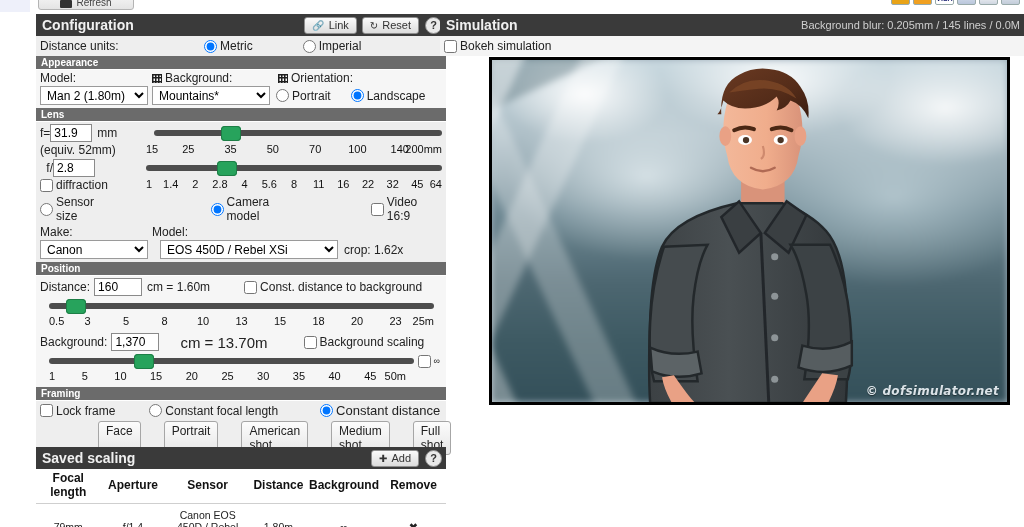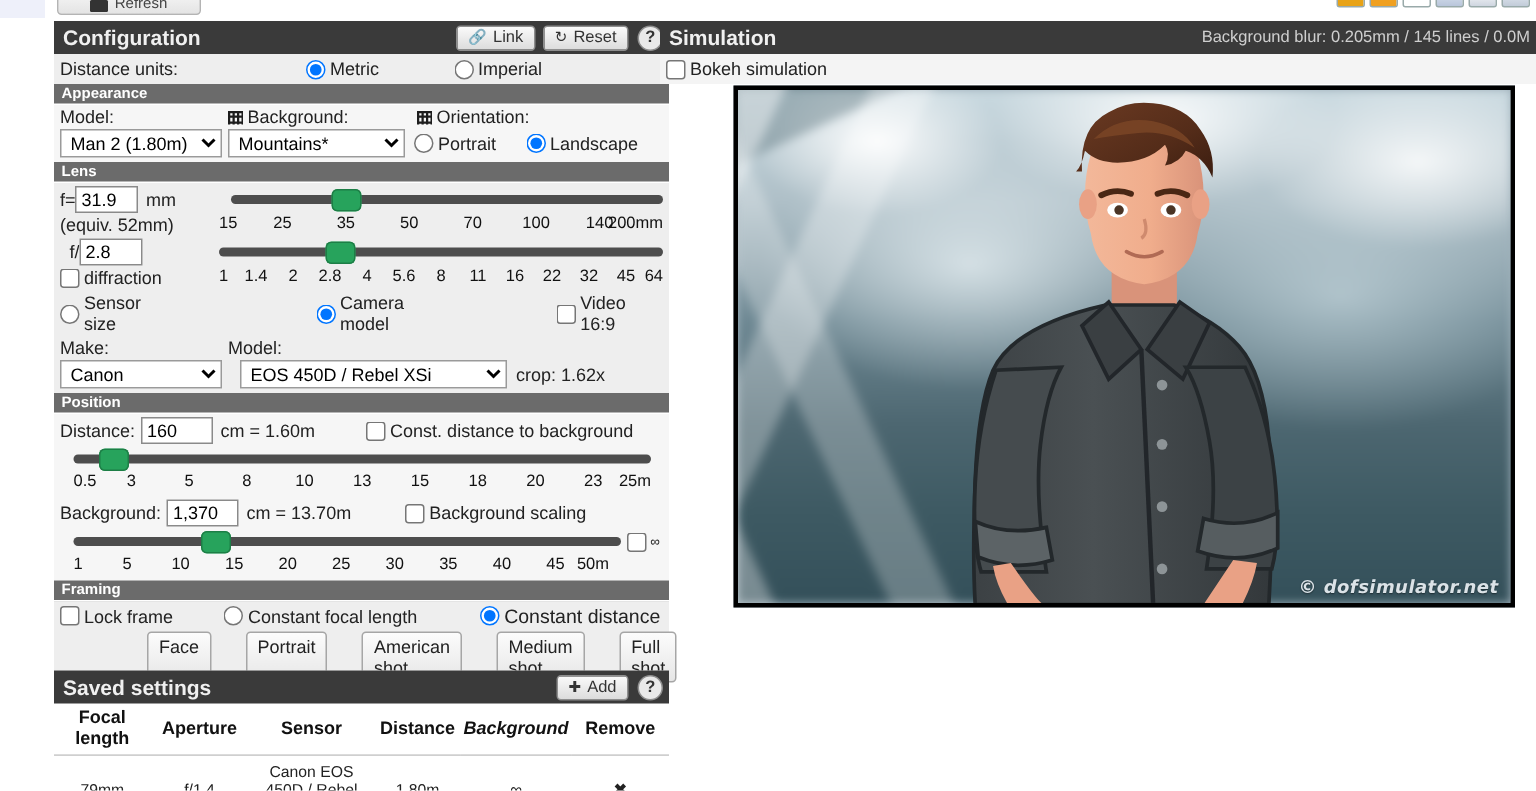--- a/index.html
+++ b/index.html
@@ -349,21 +349,21 @@
           <span style="left: 60%;">15</span>
           <span style="left: 70%;">18</span>
           <span style="left: 80%;">20</span>
           <span style="left: 90%;">23</span>
           <span style="left: 100%; transform: translateX(-100%);">25m</span>
         </div>
 
       <div style="display:flex; align-items:center; margin-top:4px;">
         <span style="font-size:12px;">Background:</span>
         <input class="txt" style="width: 48px; margin-left: 4px;" value="1,370">
-        <span style="font-size:12px; margin-left:5px;">cm = 13.70m</span>
+        <span style="font-size:15px; margin-left:21px;">cm = 13.70m</span>
         <label class="chk" style="margin-left:36px;">
           <input type="checkbox" style="">
           <span style="font-size:12px;">Background scaling</span>
         </label>
       </div>
       <div style="display:flex; align-items:center; margin-top:3px;">
         <div class="sliderwrap" style="flex:1; margin:0 4px 0 9px;">
           <div class="track"></div>
           <div class="thumb" id="background-thumb" style="left: calc(26% - 10px);"></div>
         </div>
@@ -408,36 +408,36 @@
           <div class="fbtn">Portrait</div>
           <div class="fbtn">American shot</div>
           <div class="fbtn">Medium shot</div>
           <div class="fbtn">Full shot</div>
         </div>
     </div>
   </div>
 
   <div class="panel" style="left:36px; top:447px; width:410px;">
     <div class="panel-head">
-      <span>Saved settings</span>
+      <span>Saved scaling</span>
       <span class="spacer"></span>
       <div class="hbtn">
         <span class="ic">✚</span>
         <span>Add</span>
       </div>
       <div class="help">?</div>
     </div>
     <table class="saved">
       <thead>
         <tr id="saved-head-row">
             <th style="width: 16%;">Focal length</th>
             <th style="width: 16%;">Aperture</th>
             <th style="width: 21%;">Sensor</th>
             <th style="width: 14%;">Distance</th>
-            <th style="width: 17%; font-style: italic;">Background</th>
+            <th style="width: 17%;">Background</th>
             <th style="width: 16%;">Remove</th>
           </tr>
       </thead>
       <tbody id="saved-body">
           <tr>
             <td>79mm</td>
             <td>f/1.4</td>
             <td>Canon EOS 450D / Rebel XSi</td>
             <td>1.80m</td>
             <td style="font-size: 11px;">∞</td>

